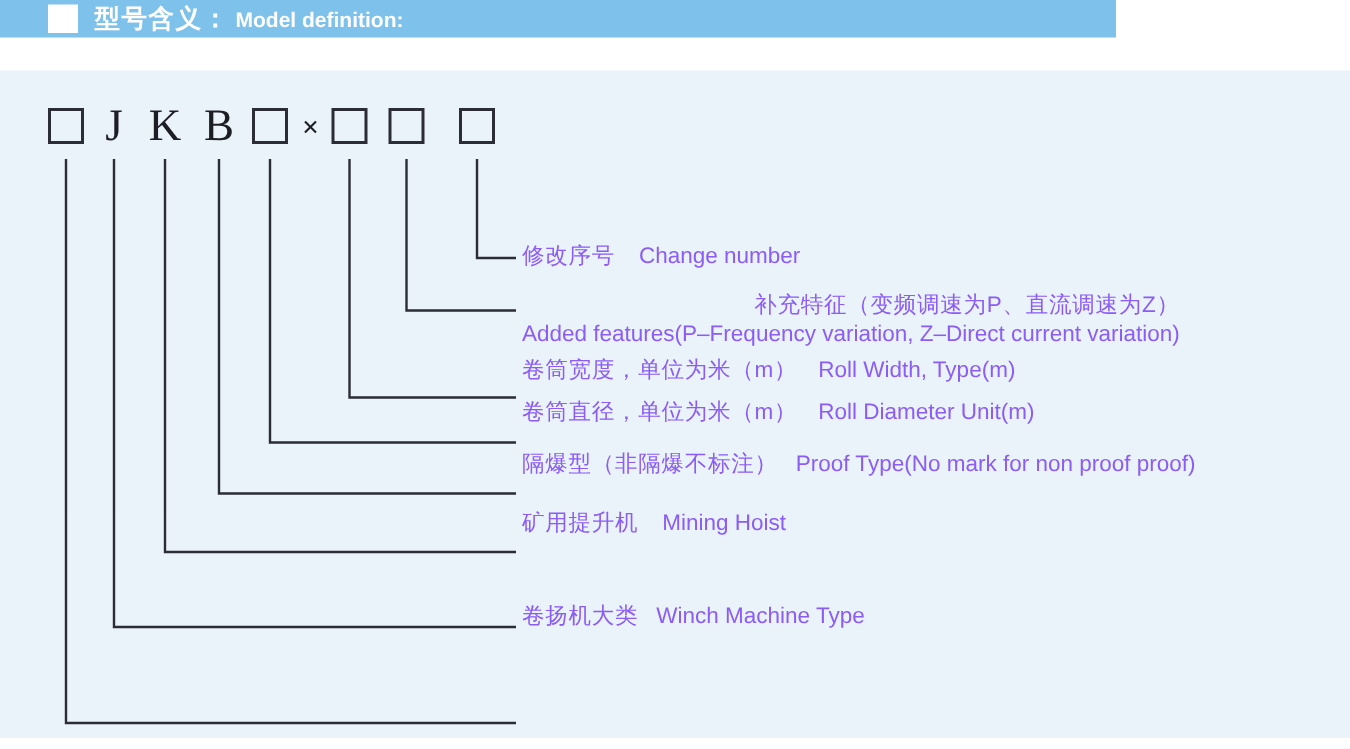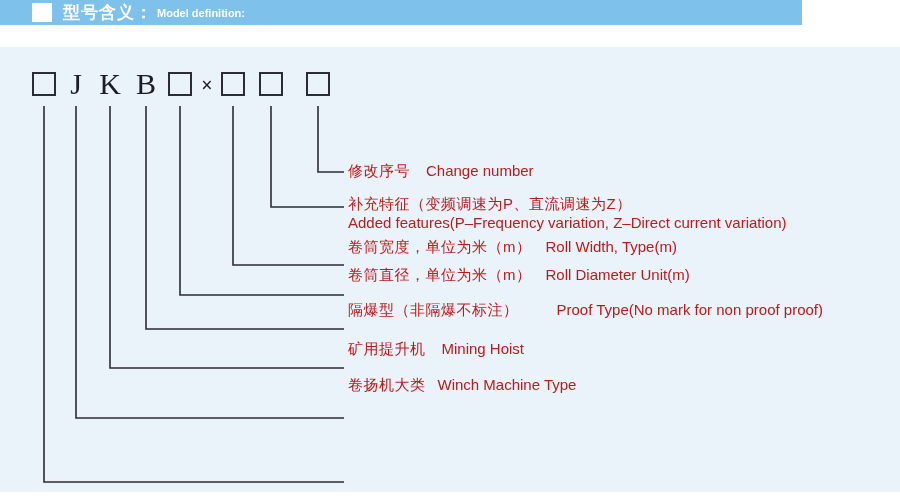--- a/index.html
+++ b/index.html
@@ -5,33 +5,33 @@
   html,body{margin:0;padding:0;}
   body{
     width:900px;height:499px;position:relative;background:#ffffff;
     font-family:"Liberation Sans","DejaVu Sans",sans-serif;
     -webkit-font-smoothing:antialiased;
   }
   .page{position:absolute;inset:0;width:900px;height:499px;overflow:hidden;}
 
   
   .header-bar{
-    position:absolute;left:0;top:0;width:802px;height:25px;
+    position:absolute;left:0;top:0;width:744px;height:25px;
     background:#7ec1ea;display:flex;align-items:center;
   }
   .hdr-square{
     display:inline-block;width:20px;height:19px;background:#ffffff;
     margin-left:32px;flex:0 0 auto;
   }
   .hdr-zh{
     color:#ffffff;font-weight:bold;font-size:17px;margin-left:11px;
     letter-spacing:1px;white-space:nowrap;
   }
   .hdr-en{
-    color:#ffffff;font-weight:bold;font-size:11px;margin-left:4px;white-space:nowrap;
+    color:#ffffff;font-weight:bold;font-size:14px;margin-left:4px;white-space:nowrap;
   }
 
   
   .panel{
     position:absolute;left:0;top:47px;width:900px;height:445px;
     background:#eaf2fa;
   }
 
   
   svg.lines{position:absolute;left:0;top:0;width:900px;height:499px;}
@@ -48,31 +48,31 @@
   }
   .mtimes{
     position:absolute;top:75px;width:22px;text-align:center;
     font-family:"Liberation Serif","DejaVu Serif",serif;
     font-weight:bold;font-size:20px;line-height:20px;color:#1d1d26;
   }
 
   
   .row{
     position:absolute;left:348px;display:flex;gap:16px;align-items:baseline;
-    font-size:15px;color:#b91c1c;white-space:nowrap;line-height:18px;
+    font-size:15px;color:#8b5cf6;white-space:nowrap;line-height:18px;
   }
   .row .zh{letter-spacing:0.5px;}
   .r1{top:162px;}
   .r2{top:194px;display:block;line-height:19px;}
-  .r2 .zh,.r2 .en{display:block;}
+  .r2 .zh,.r2 .en{display:block;text-align:right;}
   .r3{top:238px;gap:14px;align-items:center;}
   .r4{top:266px;gap:14px;}
-  .r5{top:301px;gap:38px;}
+  .r5{top:301px;gap:12px;}
   .r6{top:340px;}
-  .r7{top:376px;gap:12px;justify-content:space-between;}
+  .r7{top:402px;gap:12px;justify-content:space-between;}
   .r8{top:449px;gap:4px;}
 </style>
 </head>
 <body>
 
 <div class="page">
 
   <div class="header-bar">
     <span class="hdr-square"></span>
     <span class="hdr-zh">型号含义：</span>

